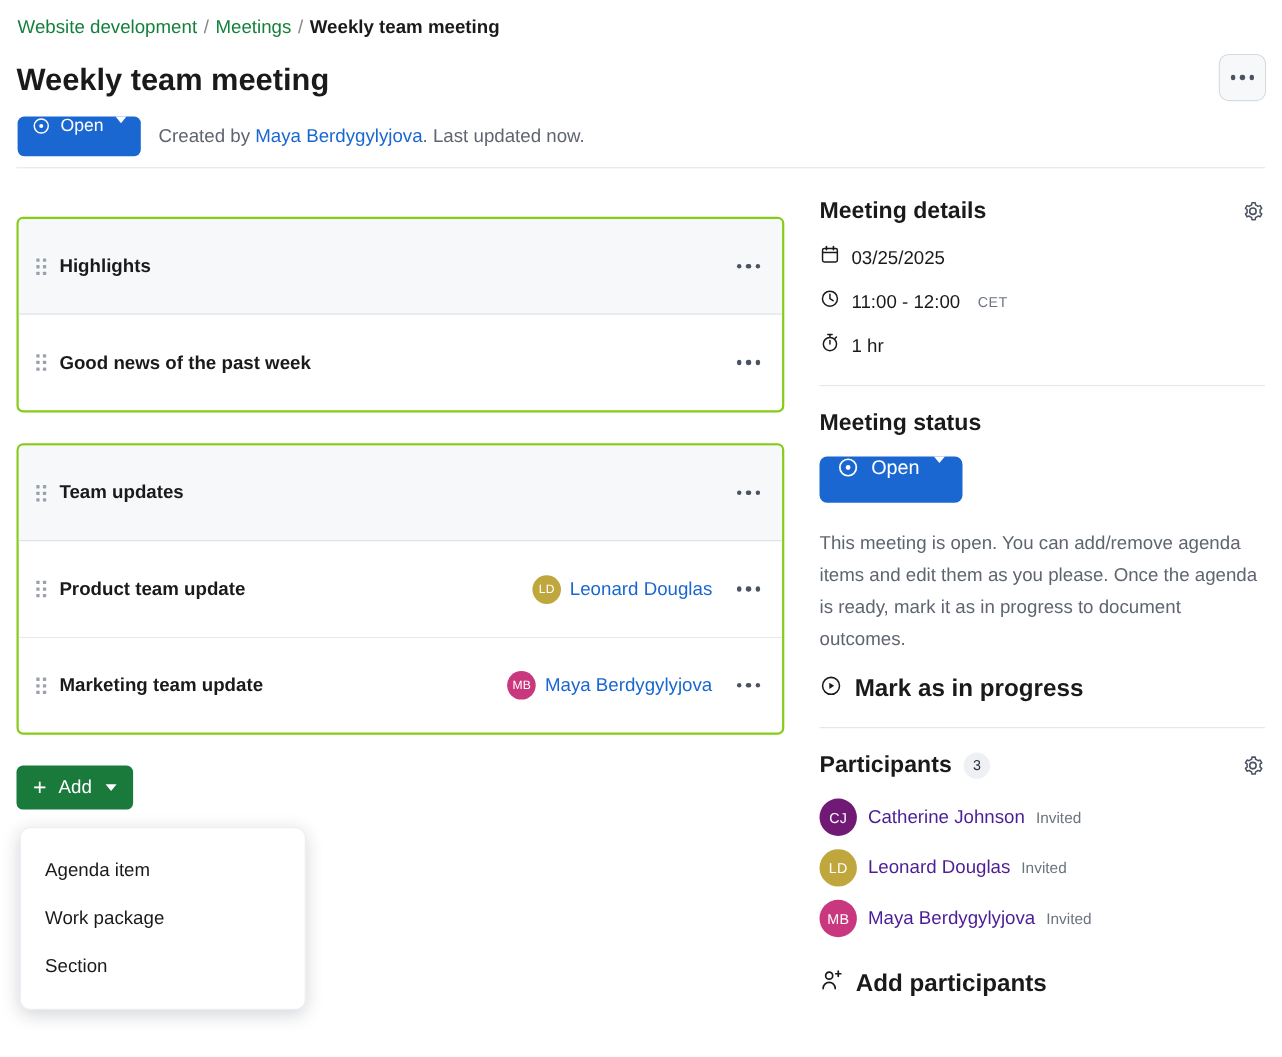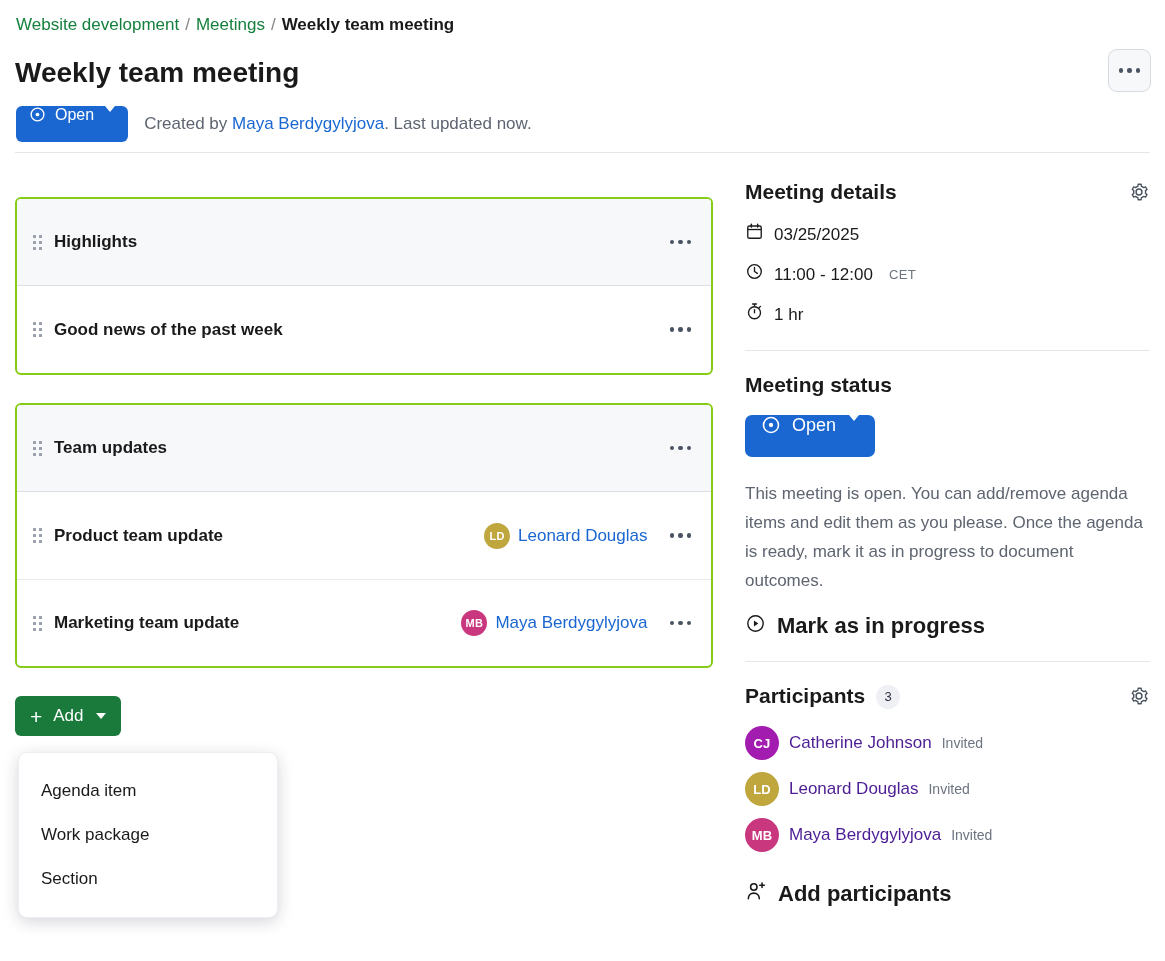--- a/index.html
+++ b/index.html
@@ -90,21 +90,21 @@
     width: 9px; flex: 0 0 auto; margin-right: 12px; cursor: grab;
   }
   .drag-handle i { width: 3px; height: 3px; background: #9aa1ad; display: block; border-radius: 0.5px; }
 
   .agenda-title { font-size: 17px; font-weight: bold; color: #1a1a1a; line-height: 22px; }
   .agenda-spacer { flex: 1 1 auto; }
 
   .assignee { display: flex; align-items: center; gap: 8px; margin-right: 20px; }
   .avatar {
     width: 26px; height: 26px; border-radius: 50%;
-    color: #fff; font-size: 11px; font-weight: bold;
+    color: #fff; font-size: 11px; font-weight: normal;
     display: flex; align-items: center; justify-content: center;
     letter-spacing: .2px; flex: 0 0 auto;
   }
   .avatar.lg { width: 34px; height: 34px; font-size: 13px; }
   .assignee-name { font-size: 17px; color: #1a67d2; cursor: pointer; }
 
   .row-more { display: flex; align-items: center; gap: 4px; cursor: pointer; padding: 6px 2px; }
   .row-more .dot { width: 4.5px; height: 4.5px; border-radius: 50%; background: #4a5361; }
 
   
@@ -413,21 +413,21 @@
       </span>
       <span class="icon-btn">
         <svg width="22" height="22" viewBox="0 0 24 24" fill="none" aria-hidden="true">
           <path d="M12 15.2a3.2 3.2 0 1 0 0-6.4 3.2 3.2 0 0 0 0 6.4z" stroke="#4a5361" stroke-width="1.6"></path>
           <path d="M19.2 12c0-.5-.05-.98-.14-1.45l1.72-1.3-1.6-2.77-2.03.75a7.2 7.2 0 0 0-2.5-1.45L14.3 3.6h-3.2l-.35 2.18a7.2 7.2 0 0 0-2.5 1.45l-2.03-.75-1.6 2.77 1.72 1.3A7.4 7.4 0 0 0 6.2 12c0 .5.05.98.14 1.45l-1.72 1.3 1.6 2.77 2.03-.75a7.2 7.2 0 0 0 2.5 1.45l.35 2.18h3.2l.35-2.18a7.2 7.2 0 0 0 2.5-1.45l2.03.75 1.6-2.77-1.72-1.3c.09-.47.14-.95.14-1.45z" stroke="#4a5361" stroke-width="1.5" stroke-linejoin="round"></path>
         </svg>
       </span>
     </div>
 
     <div class="participant-row">
-      <span class="avatar lg" style="background-color: #a21caf;">CJ</span>
+      <span class="avatar lg" style="background-color: #701a75;">CJ</span>
       <span class="participant-name">Catherine Johnson</span>
       <span class="participant-state">Invited</span>
     </div>
     <div class="participant-row">
       <span class="avatar lg" style="background-color: rgb(191, 166, 61);">LD</span>
       <span class="participant-name">Leonard Douglas</span>
       <span class="participant-state">Invited</span>
     </div>
     <div class="participant-row">
       <span class="avatar lg" style="background-color: rgb(201, 56, 126);">MB</span>

